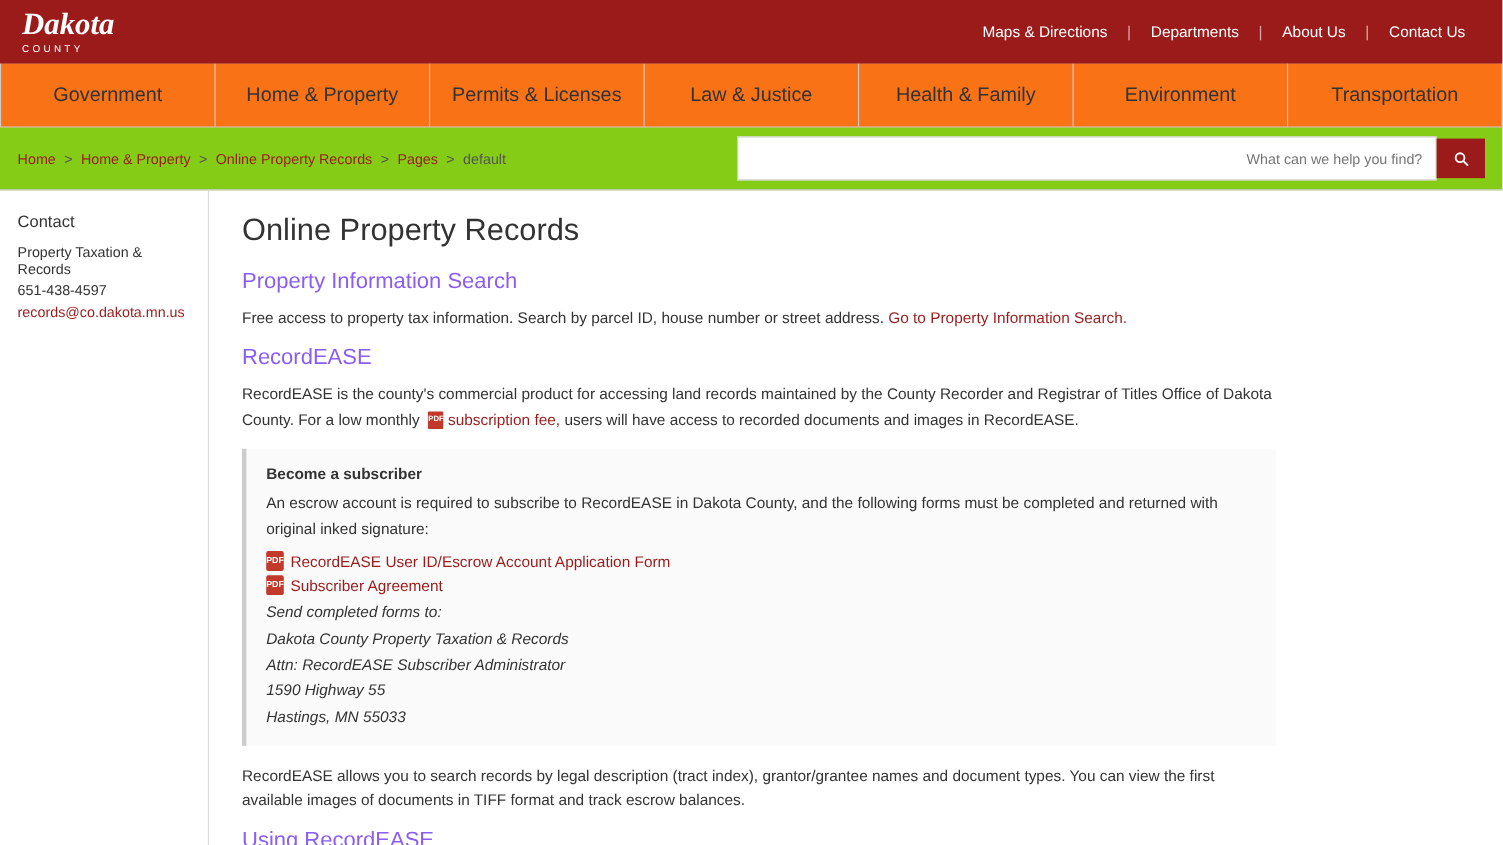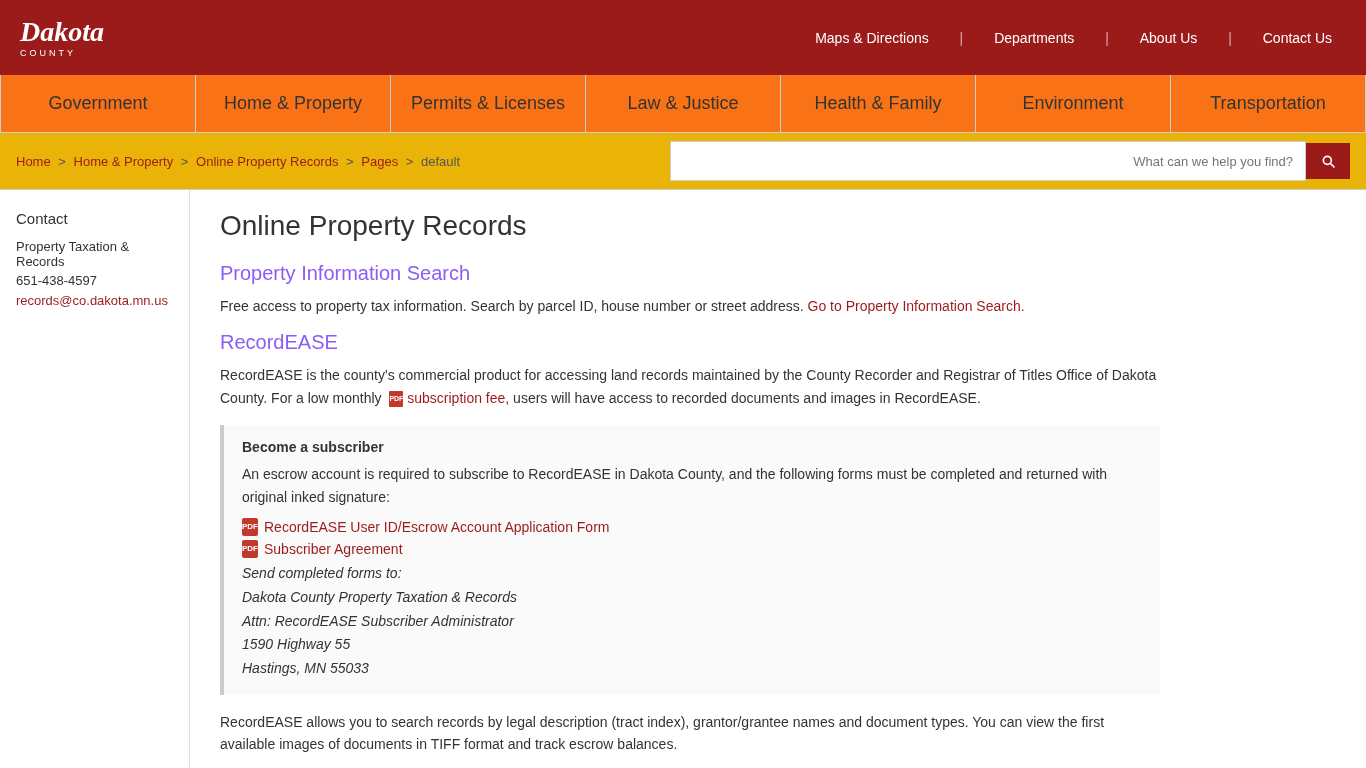--- a/index.html
+++ b/index.html
@@ -5,21 +5,21 @@
     * { margin: 0; padding: 0; box-sizing: border-box; }
     body { font-family: Arial, sans-serif; font-size: 14px; color: #333; background: #fff; }
 
     
     #header {
       background: #9b1b1b;
       display: flex;
       align-items: center;
       justify-content: space-between;
       padding: 0 20px;
-      height: 75px;
+      height: 58px;
     }
     #logo-area {
       display: flex;
       align-items: center;
     }
     #logo-text {
       color: #fff;
       font-size: 28px;
       font-family: Georgia, serif;
       font-style: italic;
@@ -30,21 +30,21 @@
       color: #fff;
       font-size: 9px;
       letter-spacing: 3px;
       text-transform: uppercase;
       display: block;
       margin-top: 2px;
     }
     #top-nav {
       display: flex;
       align-items: center;
-      gap: 13px;
+      gap: 0;
       color: #fff;
       font-size: 14px;
       justify-content: space-between;
     }
     #top-nav a {
       color: #fff;
       text-decoration: none;
       padding: 0 14px;
     }
     #top-nav .separator {
@@ -74,21 +74,21 @@
     }
     .nav-item:first-child { border-left: 1px solid #ccc; }
 
     
     #breadcrumb-bar {
       display: flex;
       align-items: center;
       justify-content: space-between;
       padding: 8px 16px;
       border-bottom: 1px solid #ccc;
-      background: #eab308;
+      background: #84cc16;
     }
     #breadcrumb {
       font-size: 13px;
       color: #555;
     }
     #breadcrumb a {
       color: #9b1b1b;
       text-decoration: none;
     }
     #breadcrumb .sep { margin: 0 4px; color: #555; }

